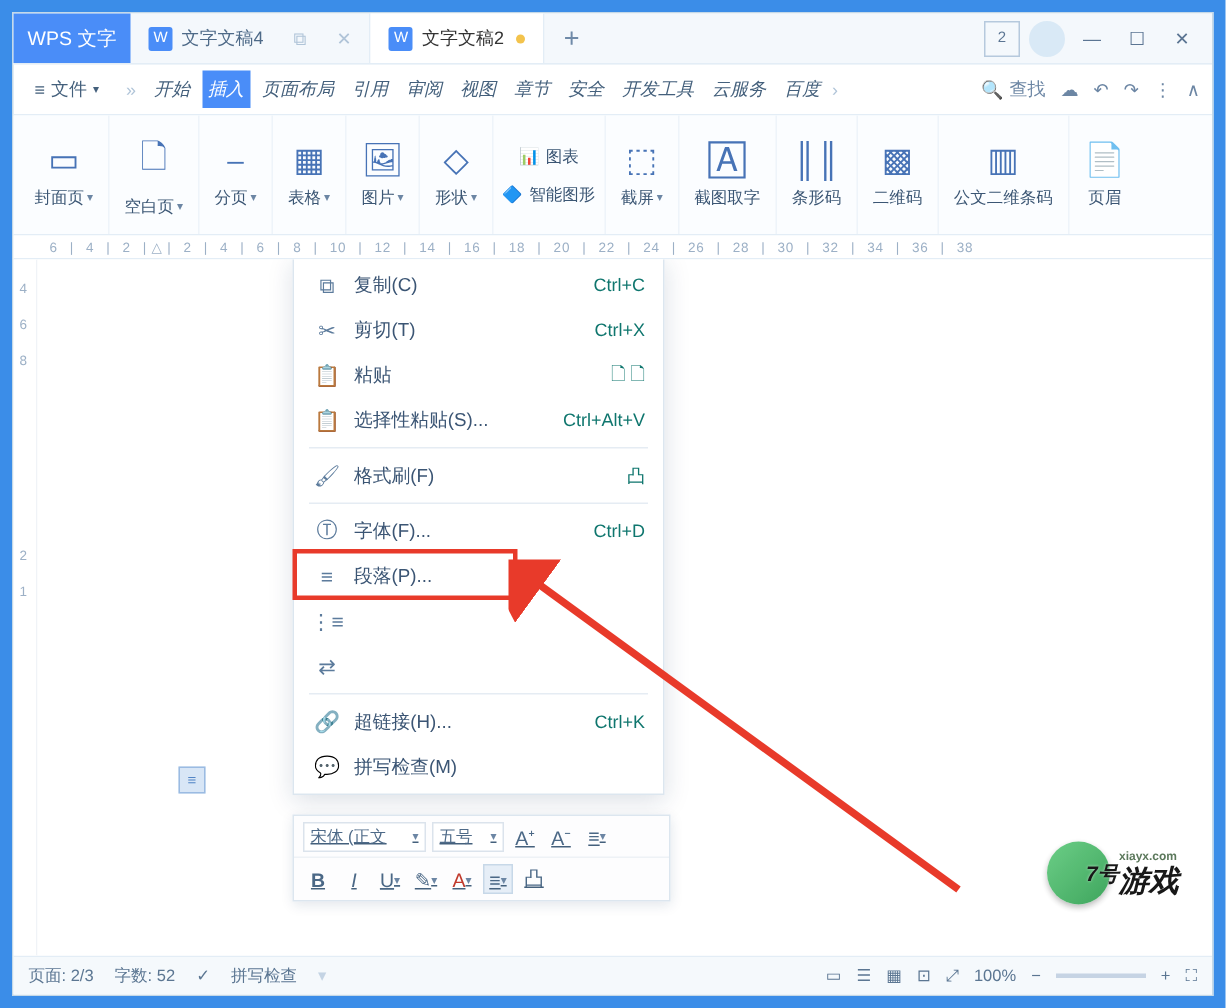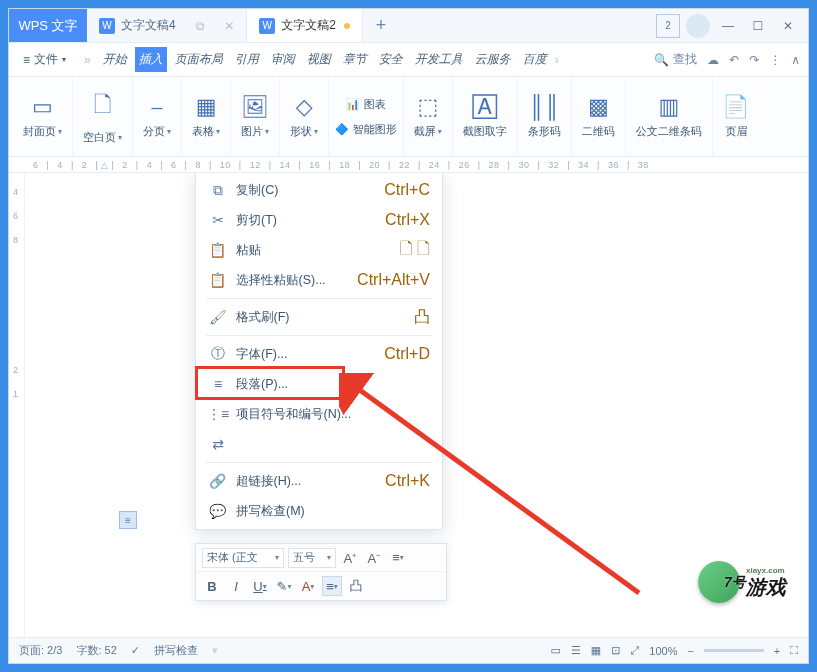--- a/index.html
+++ b/index.html
@@ -33,24 +33,24 @@
 .content { flex: 1; background: #fff; position: relative; overflow: hidden; }
 .vruler { position: absolute; left: 2px; top: 0; width: 14px; height: 100%; background: #fff; border-right: 1px solid #f0f3f7; font-size: 9px; color: #9cb0c6; }
 .vruler div { margin: 14px 2px; }
 .page-bg { position: absolute; left: 16px; top: 0; right: 0; bottom: 0; background: #fff; }
 .page-shape { position: absolute; left: 110px; top: 80px; width: 18px; height: 18px; background: #d8e6f6; border: 1px solid #9bbbe2; display: flex; align-items: center; justify-content: center; font-size: 10px; color: #5285c6; }
 .ctx-menu { position: absolute; left: 186px; top: 148px; width: 248px; background: #fff; border: 1px solid #dce6ef; box-shadow: 0 4px 16px rgba(20,50,90,.15); font-size: 12.5px; color: #3b5574; padding: 3px 0; }
 .ctx-item { display: flex; align-items: center; height: 30px; padding: 0 12px; cursor: pointer; position: relative; }
 .ctx-sep { height: 1px; background: #e5ecf3; margin: 3px 10px; }
 .ctx-ic { width: 20px; display: flex; justify-content: center; color: #5c7b9c; margin-right: 8px; font-size: 14px; }
 .ctx-lbl { flex: 1; }
-.ctx-sc { color: #a16207; font-size: 16px; }
+.ctx-sc { color: #0f766e; font-size: 12px; }
 .highlight-box { position: absolute; left: 186px; top: 333px; width: 150px; height: 34px; border: 3px solid #e83a2a; pointer-events: none; }
 .mini-toolbar { position: absolute; left: 186px; top: 505px; width: 252px; border: 1px solid #dce6ef; background: #fdfdfe; font-size: 12px; color: #44607c; box-shadow: 0 2px 8px rgba(20,50,90,.12); }
-.mtb-row { display: flex; align-items: center; height: 28px; padding: 0 6px; gap: 4px; border-bottom: 1px solid #eef2f6; }
+.mtb-row { display: flex; align-items: center; height: 28px; padding: 0 6px; gap: 4px; border-bottom: 1px solid #eef2f6; text-decoration: underline; }
 .mtb-row:last-child { border-bottom: none; }
 .mtb-sel { border: 1px solid #dbe3ec; height: 20px; padding: 0 4px; display: flex; align-items: center; font-size: 11px; color: #4e6a88; background: #fff; }
 .mtb-btn { min-width: 20px; height: 20px; display: flex; align-items: center; justify-content: center; cursor: pointer; color: #4b6886; font-size: 13px; }
 .arrow-svg { position: absolute; left: 330px; top: 350px; width: 320px; height: 230px; pointer-events: none; }
 .statusbar { height: 26px; background: #f5f9fc; border-top: 1px solid #e3edf6; display: flex; align-items: center; padding: 0 10px; font-size: 11px; color: #5b7692; gap: 14px; }
 .sb-right { margin-left: auto; display: flex; align-items: center; gap: 10px; }
 .sb-ic { color: #5b7692; cursor: pointer; }
 .watermark { position: absolute; right: 14px; bottom: 34px; width: 96px; height: 48px; opacity: 0.9; pointer-events: none; }
 .wm-circle { position: absolute; left: 0; bottom: 0; width: 42px; height: 42px; border-radius: 50%; background: linear-gradient(135deg,#5cc97a,#2a9c4c); box-shadow: 0 2px 4px rgba(0,0,0,.3); }
 .wm-text { position: absolute; left: 26px; bottom: 2px; font-size: 20px; font-weight: 700; color: #000; font-style: italic; text-shadow: 0 0 2px rgba(255,255,255,.6); }
@@ -257,21 +257,20 @@
           <span class="ctx-ic">Ⓣ</span>
           <span class="ctx-lbl">字体(F)...</span>
           <span class="ctx-sc">Ctrl+D</span>
         </div>
       <div class="ctx-item">
           <span class="ctx-ic">≡</span>
           <span class="ctx-lbl">段落(P)...</span>
         </div>
       <div class="ctx-item">
           <span class="ctx-ic">⋮≡</span>
-          <span class="ctx-lbl">项目符号和编号(N)...</span>
         </div>
       <div class="ctx-item">
           <span class="ctx-ic">⇄</span>
         </div>
       <div class="ctx-sep"></div>
       <div class="ctx-item">
           <span class="ctx-ic">🔗</span>
           <span class="ctx-lbl">超链接(H)...</span>
           <span class="ctx-sc">Ctrl+K</span>
         </div>

